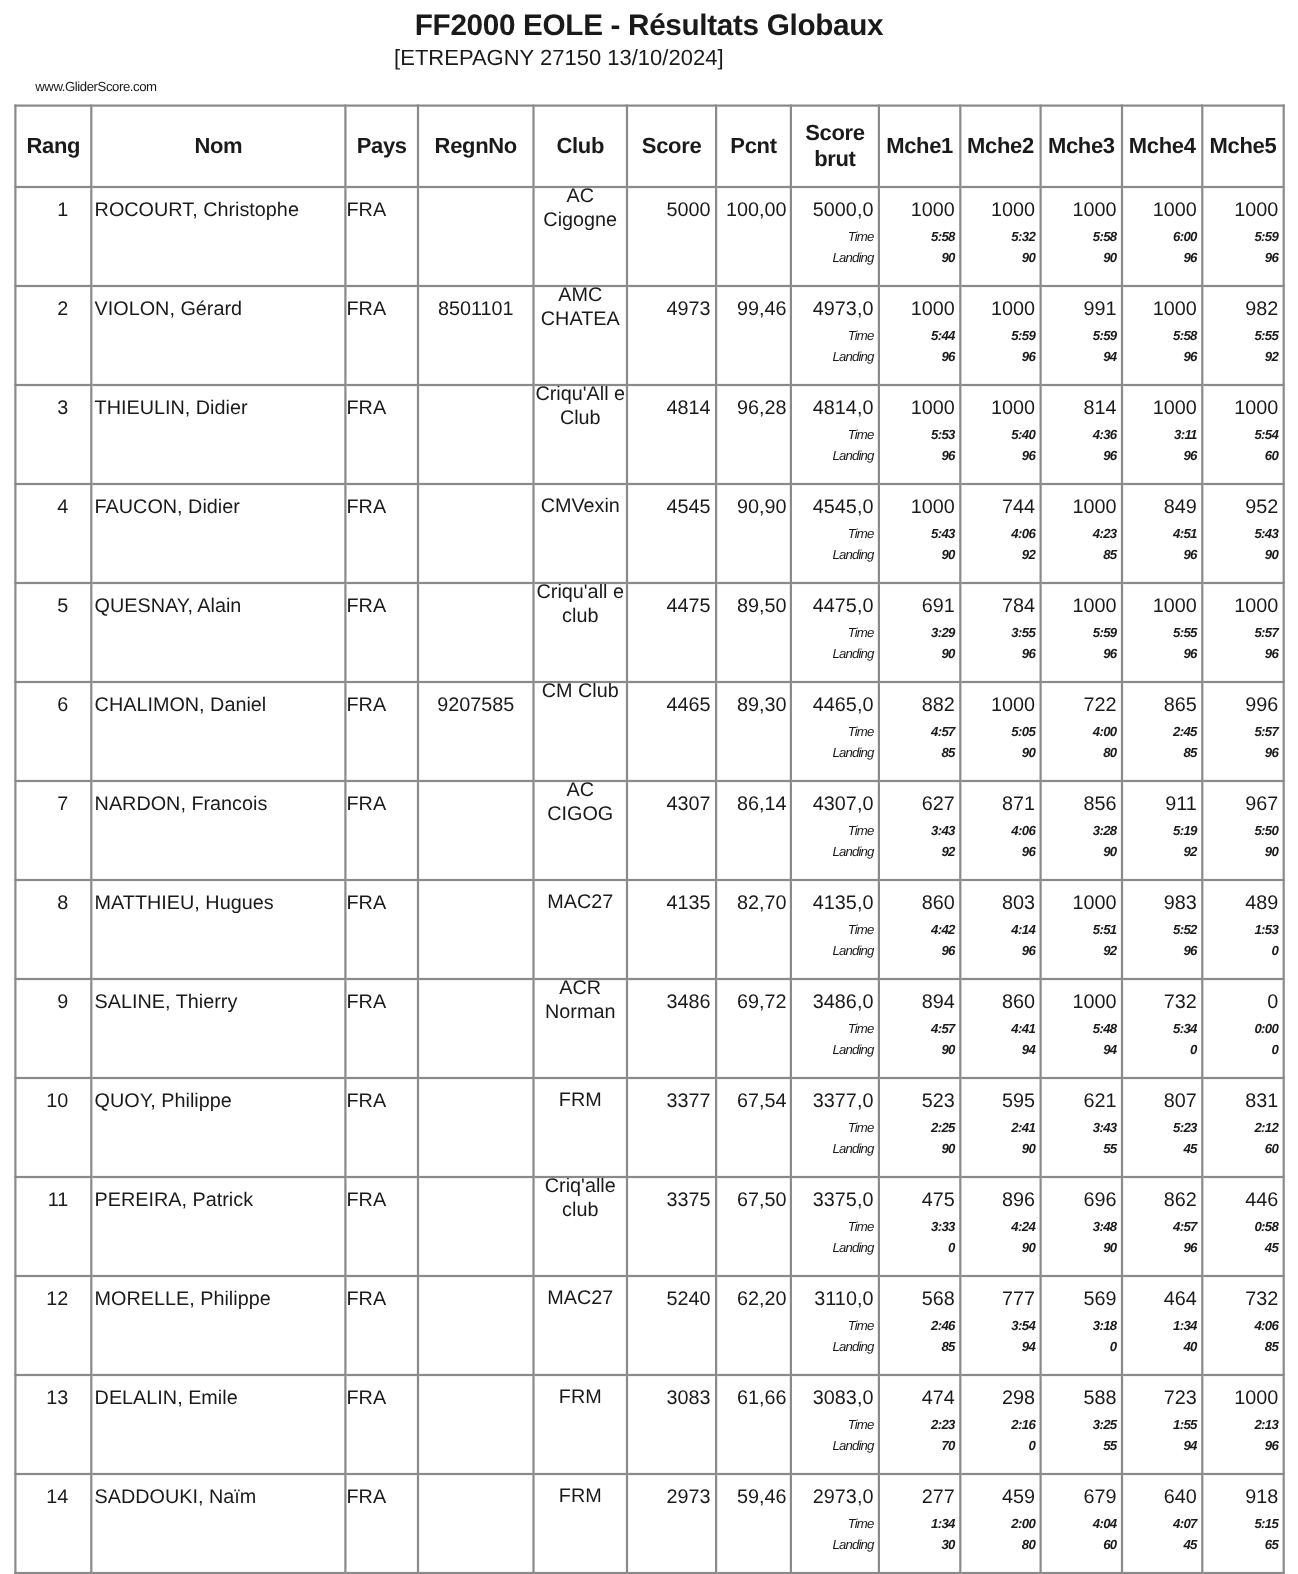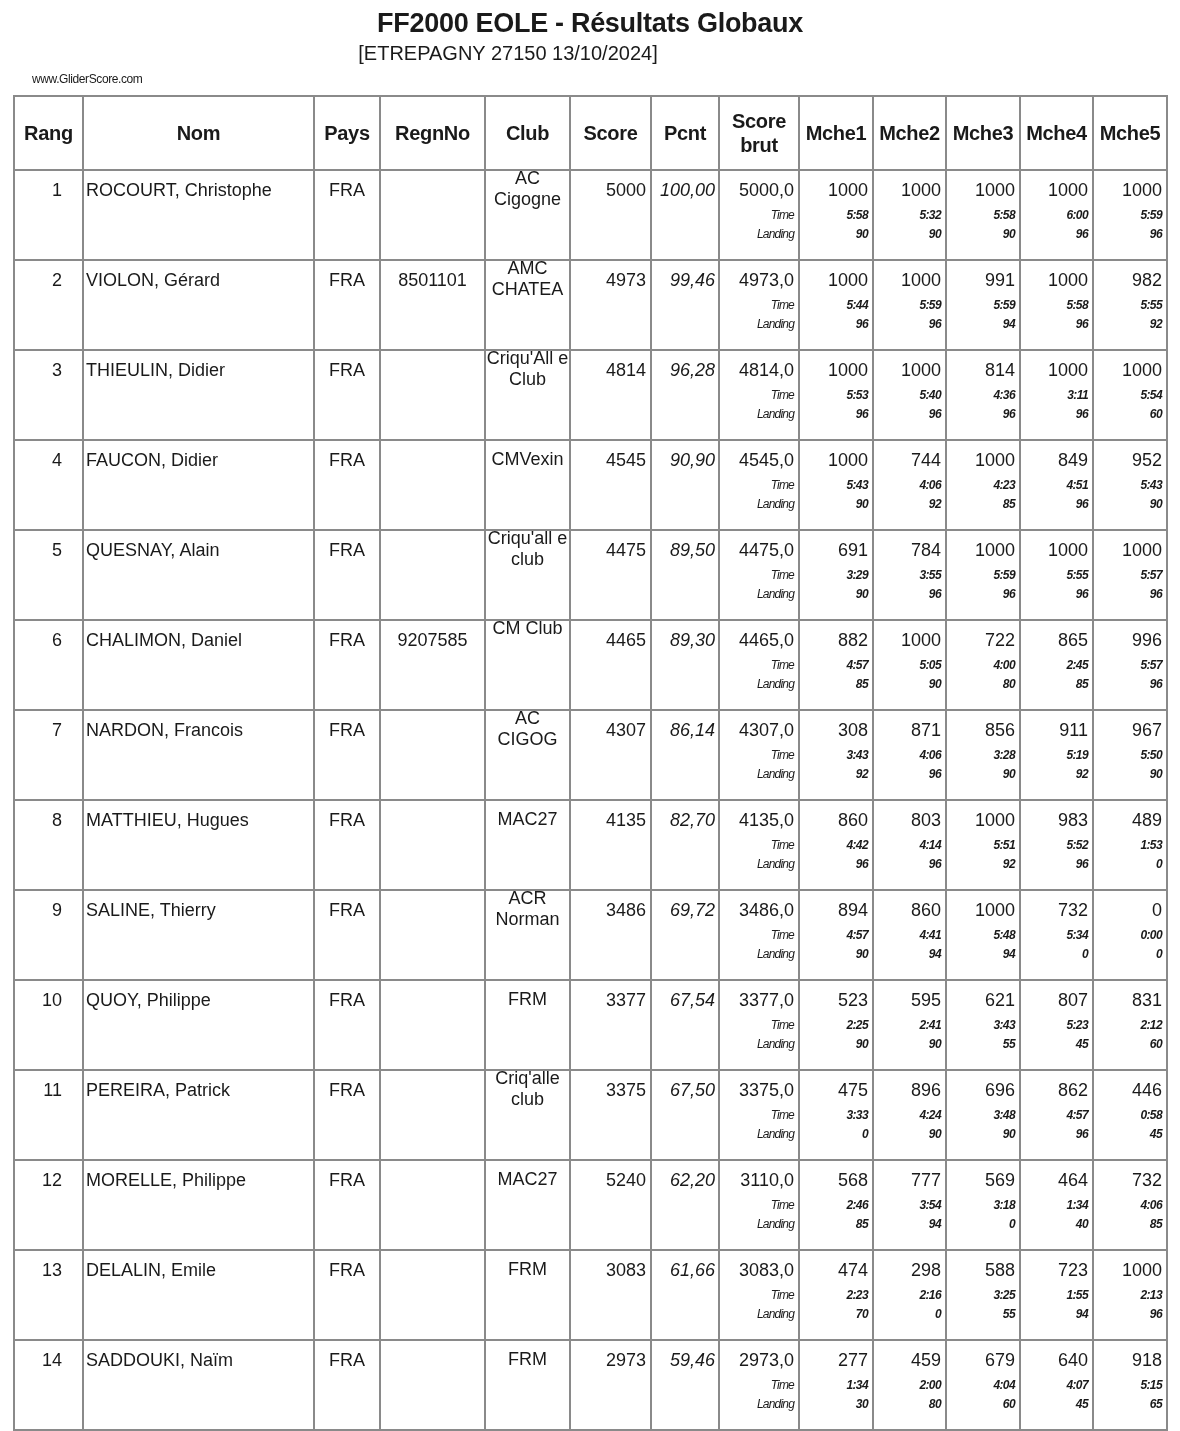--- a/index.html
+++ b/index.html
@@ -6,27 +6,27 @@
     body { width: 1180px; height: 1431px; position: relative; font-family: "Liberation Sans", sans-serif; color: #1a1a1a; overflow: hidden; }
     .title { position: absolute; top: 8px; left: 0; width: 1180px; text-align: center; font-size: 27px; font-weight: bold; letter-spacing: -0.3px; }
     .subtitle { position: absolute; top: 42px; left: 0; width: 1016px; text-align: center; font-size: 20px; }
     .site { position: absolute; top: 72px; left: 16px; font-size: 12px; letter-spacing: -0.4px; margin-left: 16px; }
     table.results { position: absolute; top: 95px; left: 13px; border-collapse: collapse; table-layout: fixed; width: 1153px; }
     table.results th, table.results td { border: 2px solid #8a8a8a; padding: 0; vertical-align: top; overflow: hidden; }
     table.results th { height: 72px; vertical-align: middle; font-size: 20px; font-weight: bold; text-align: center; line-height: 24px; letter-spacing: -0.3px; }
     table.results td { height: 80px; font-size: 18px; line-height: 22px; }
     .c-rank { text-align: right; padding-right: 20px !important; padding-top: 8px !important; }
     .c-name { text-align: left; padding-left: 2px !important; padding-top: 8px !important; white-space: nowrap; }
-    .c-country { text-align: center; padding-top: 8px !important; }
+    .c-country { padding-top: 8px !important; }
     .c-regn { text-align: center; padding-top: 8px !important; }
     .c-club { text-align: center; line-height: 21px !important; }
     .c-club .club-text { display: block; margin-top: -3px; }
     .c-club.single .club-text { margin-top: 8px; }
     .c-score { text-align: right; padding-right: 4px !important; padding-top: 8px !important; }
-    .c-pcnt { text-align: right; padding-right: 3px !important; padding-top: 8px !important; font-style: italic; }
+    .c-pcnt { text-align: right; padding-right: 3px !important; padding-top: 8px !important; }
     .c-brut, .c-round { text-align: right; padding-right: 4px !important; padding-top: 8px !important; }
     .main-val { display: block; height: 24px; }
     .sub { display: block; font-size: 12px; line-height: 19px; font-style: italic; font-weight: bold; letter-spacing: -0.6px; margin-top: 3px; }
     .sub-label { display: block; font-size: 12px; line-height: 19px; font-style: italic; letter-spacing: -0.8px; margin-top: 3px; }
     .sub + .sub, .sub-label + .sub-label { margin-top: 0; }
   </style>
 </head>
 <body>
 
 <div class="title">FF2000 EOLE - Résultats Globaux</div>
@@ -322,21 +322,21 @@
           <span class="club-text">AC CIGOG</span>
         </td>
         <td class="c-score">4307</td>
         <td class="c-pcnt">86,14</td>
         <td class="c-brut">
           <span class="main-val">4307,0</span>
           <span class="sub-label">Time</span>
           <span class="sub-label">Landing</span>
         </td>
         <td class="c-round">
-          <span class="main-val">308</span>
+          <span class="main-val">627</span>
           <span class="sub">3:43</span>
           <span class="sub">92</span>
         </td>
         <td class="c-round">
           <span class="main-val">871</span>
           <span class="sub">4:06</span>
           <span class="sub">96</span>
         </td>
         <td class="c-round">
           <span class="main-val">856</span>

